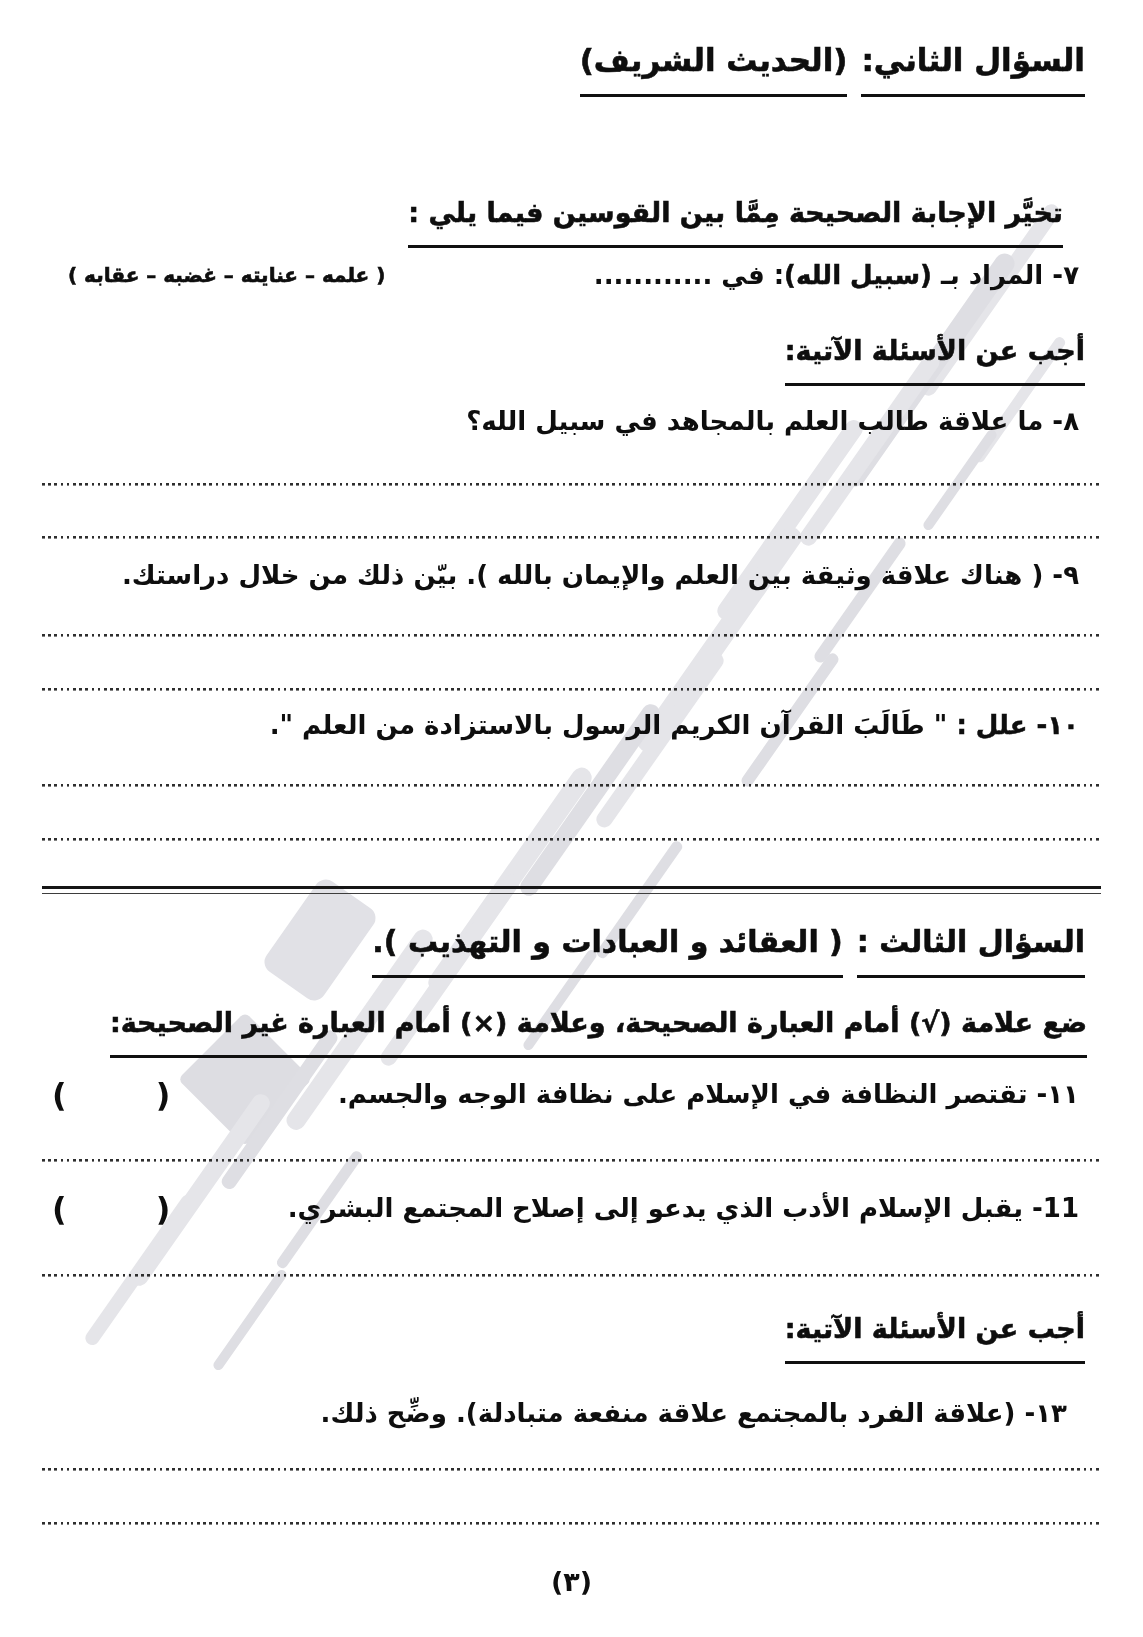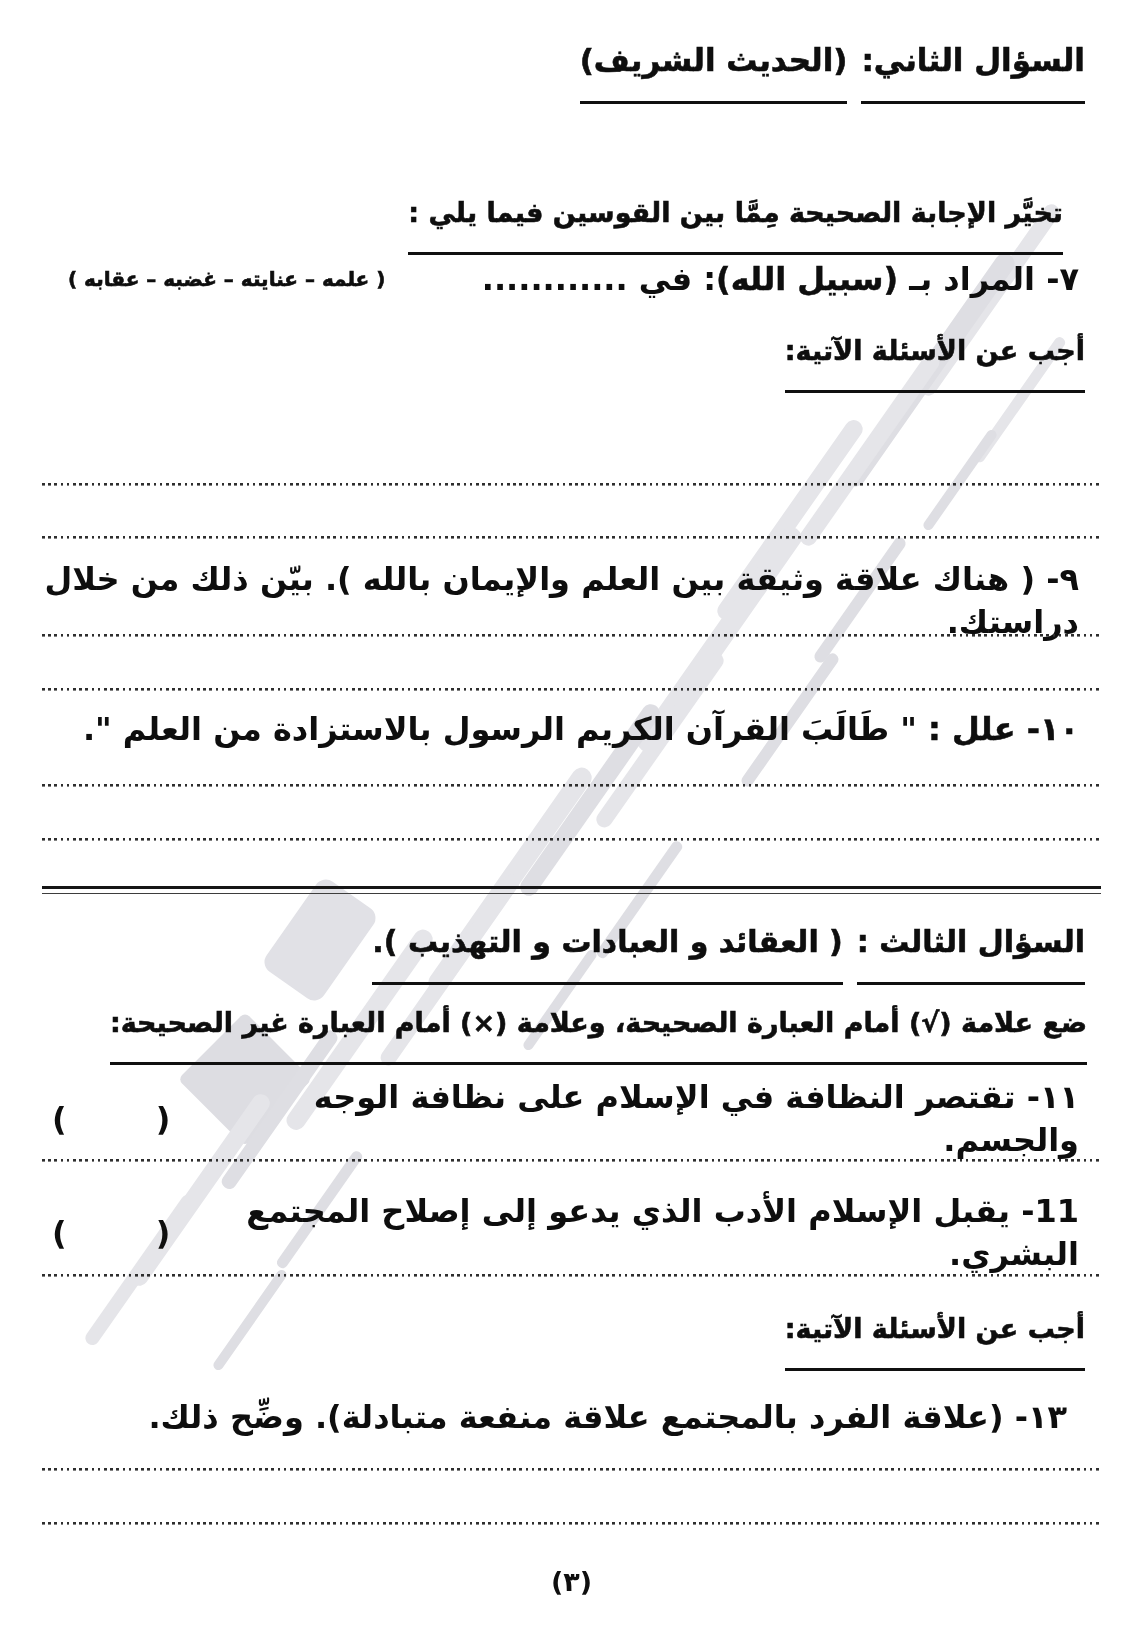--- a/index.html
+++ b/index.html
@@ -11,22 +11,22 @@
     font-family:"DejaVu Sans", sans-serif;
     overflow:hidden;
     margin:0 auto;
     direction:rtl;
   }
   .abs{position:absolute;z-index:2;}
   .wm{position:absolute;inset:0;z-index:1;}
   
   .h{font-weight:900;-webkit-text-stroke:0.6px currentColor;letter-spacing:0;}
   
-  .q{font-weight:700;font-size:32px;line-height:1.35;}
-  .u{border-bottom:3px solid #101010;padding-bottom:22px;display:inline-block;}
+  .q{font-weight:700;font-size:26px;line-height:1.35;}
+  .u{border-bottom:3px solid #101010;padding-bottom:15px;display:inline-block;}
   .title{font-size:31px;line-height:1.2;}
   .gap{margin-inline-start:14px;}
   .hadith{font-size:29px;line-height:1.3;}
   .instr{font-size:27px;line-height:1.25;}
   .dots{height:3px;left:42px;right:42px;
     background-image:repeating-linear-gradient(to right,#2e2e2e 0 2.6px,transparent 2.6px 6.2px);
     background-size:100% 2.6px;background-repeat:no-repeat;background-position:bottom;}
   .row{display:flex;justify-content:space-between;align-items:center;}
   .bracket{font-size:32px;font-weight:700;white-space:pre;}
   .divider{height:4px;border-top:3px solid #161616;border-bottom:1px solid #3d3d3d;}
@@ -77,20 +77,21 @@
 
   <div class="abs row" style="top:258px;right:64px;left:68px;">
     <span class="q"><span>٧- المراد بـ </span><span class="kw">(سبيل الله)</span><span>: في ............</span></span>
     <span class="q h" style="font-size:20px;">( علمه – عنايته – غضبه – عقابه )</span>
   </div>
 
   <p class="abs instr h" style="top:334px;right:58px;margin:0;">
     <span class="u">أجب عن الأسئلة الآتية:</span>
   </p>
 
+  <p class="abs q" style="top:404px;right:64px;margin:0;">٨- ما علاقة طالب العلم بالمجاهد في سبيل الله؟</p>
   <div class="abs dots" style="top:483px;"></div>
   <div class="abs dots" style="top:536px;"></div>
 
   <p class="abs q" style="top:558px;right:64px;margin:0;">٩- ( هناك علاقة وثيقة بين العلم والإيمان بالله ). بيّن ذلك من خلال دراستك.</p>
   <div class="abs dots" style="top:634px;"></div>
   <div class="abs dots" style="top:688px;"></div>
 
   <p class="abs q" style="top:708px;right:64px;margin:0;"><span class="kw">١٠- علل :</span><span> " طَالَبَ القرآن الكريم الرسول بالاستزادة من العلم ".</span></p>
   <div class="abs dots" style="top:784px;"></div>
   <div class="abs dots" style="top:838px;"></div>

